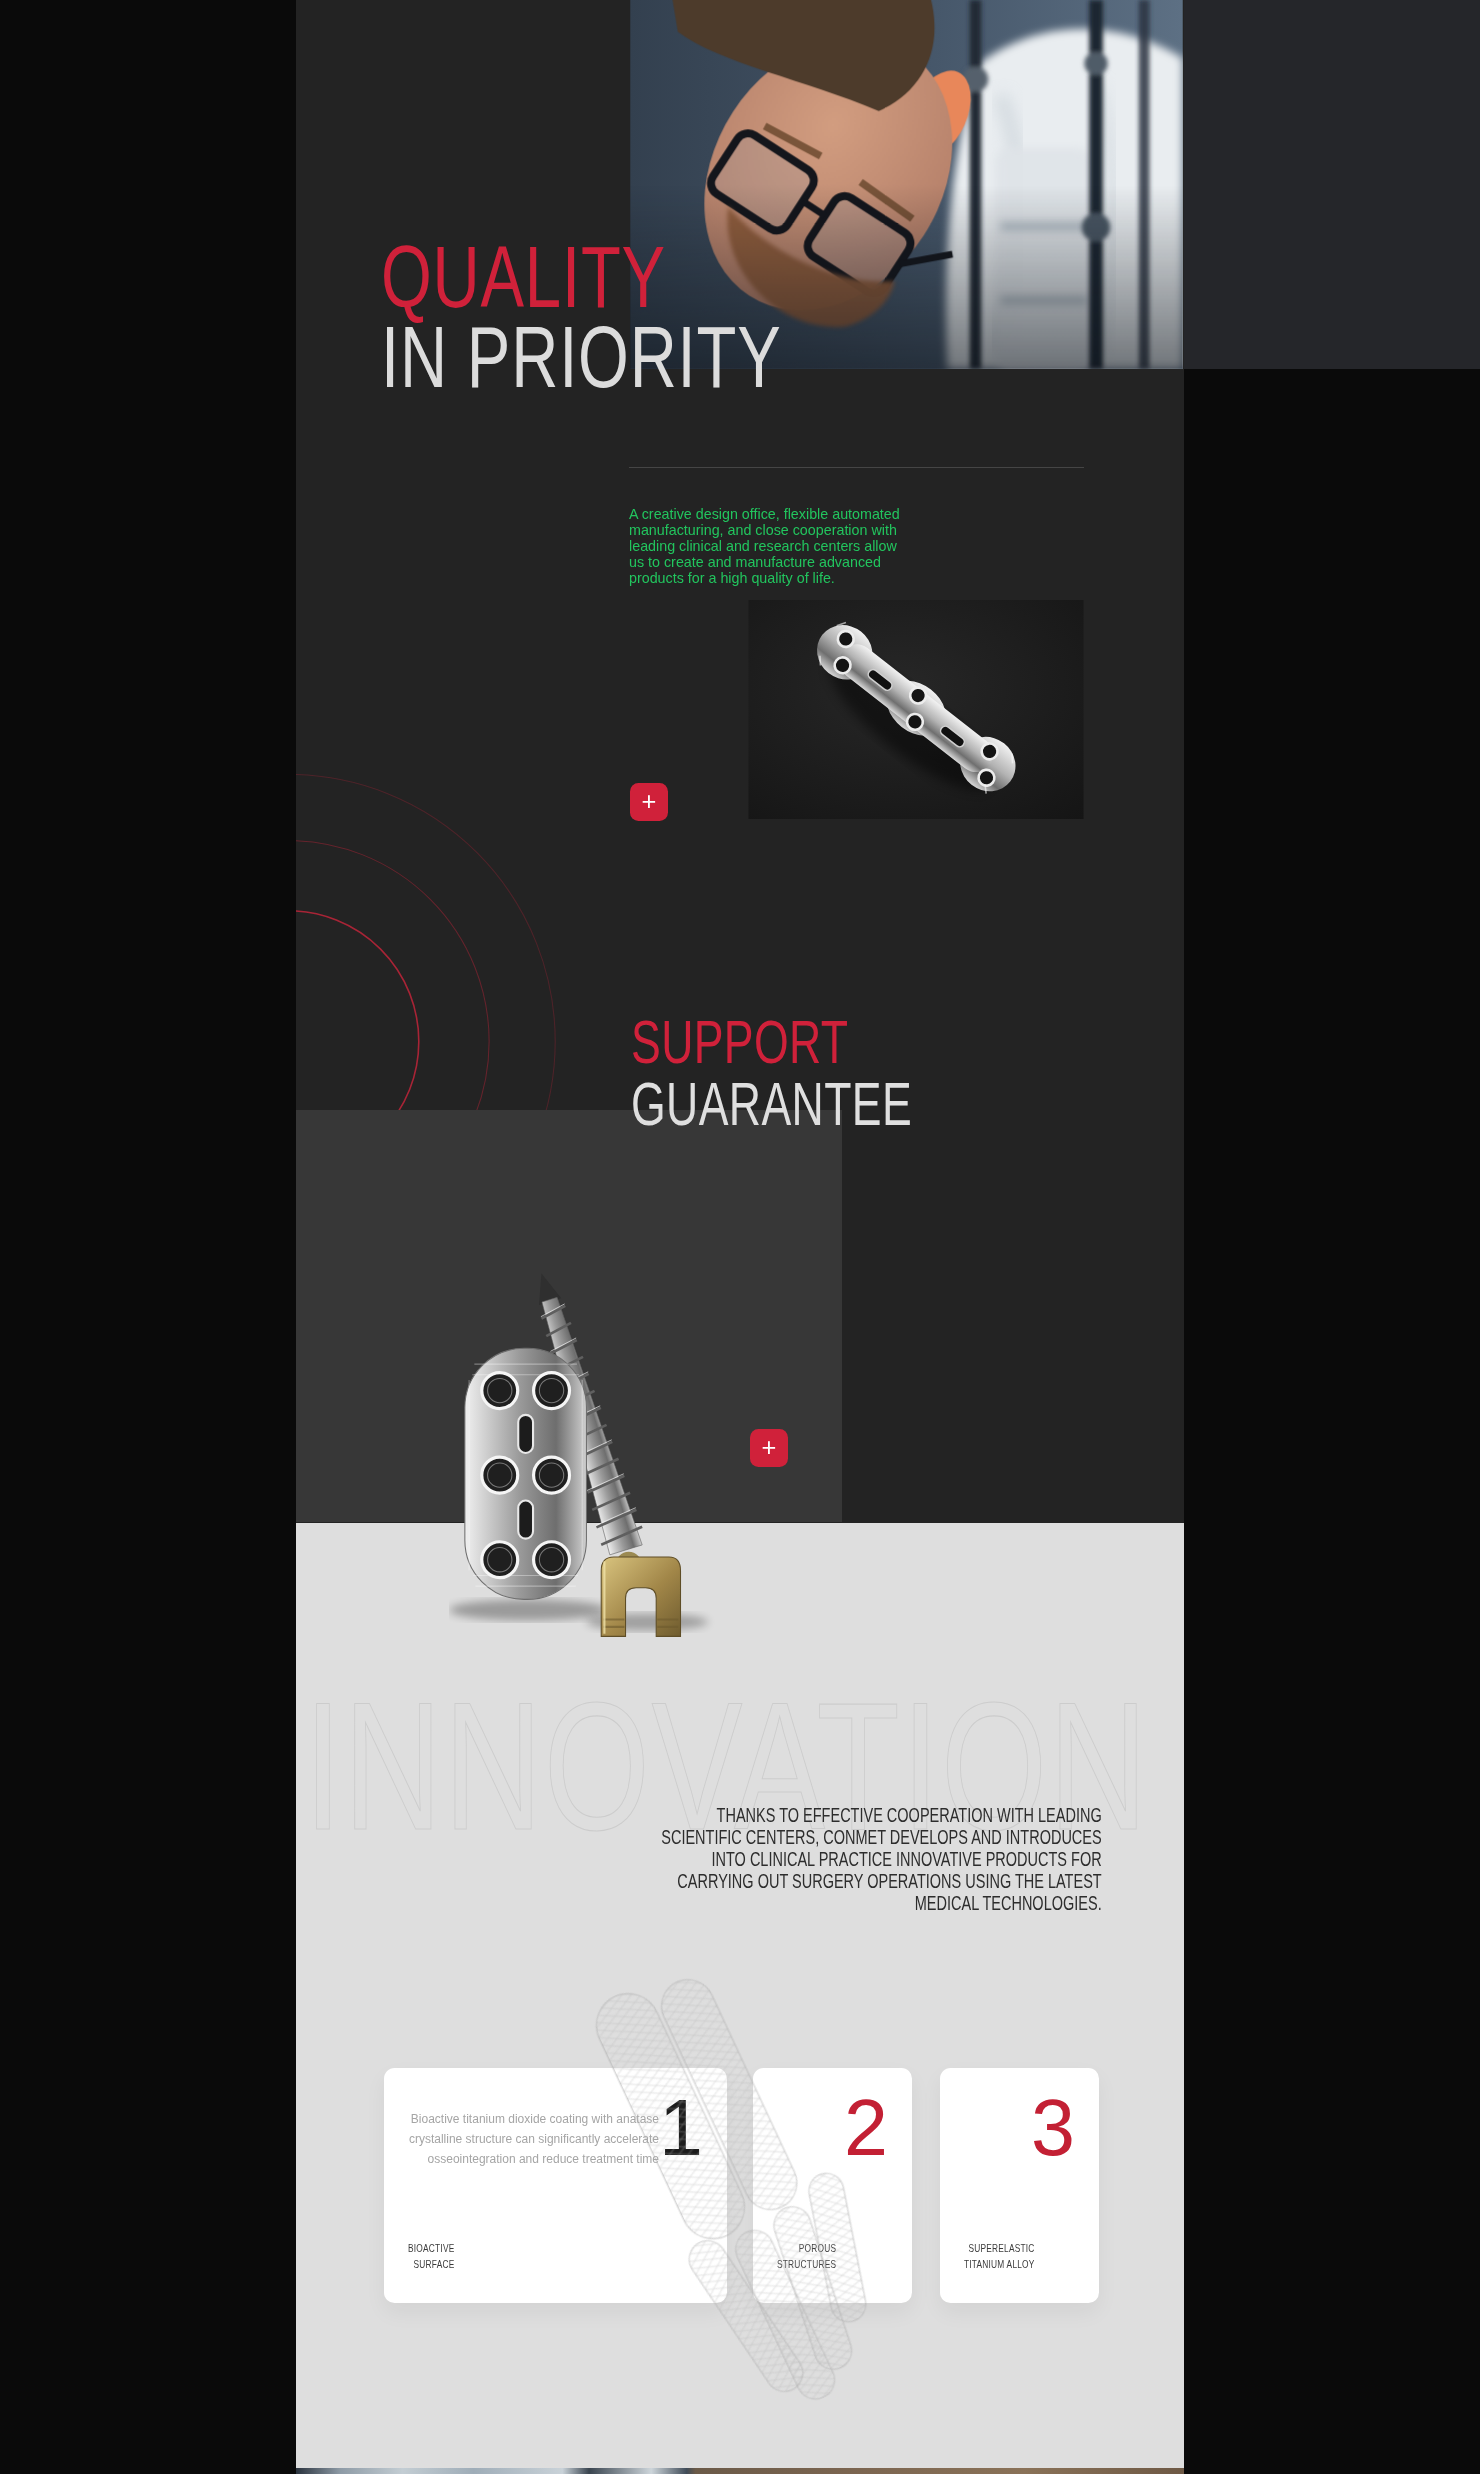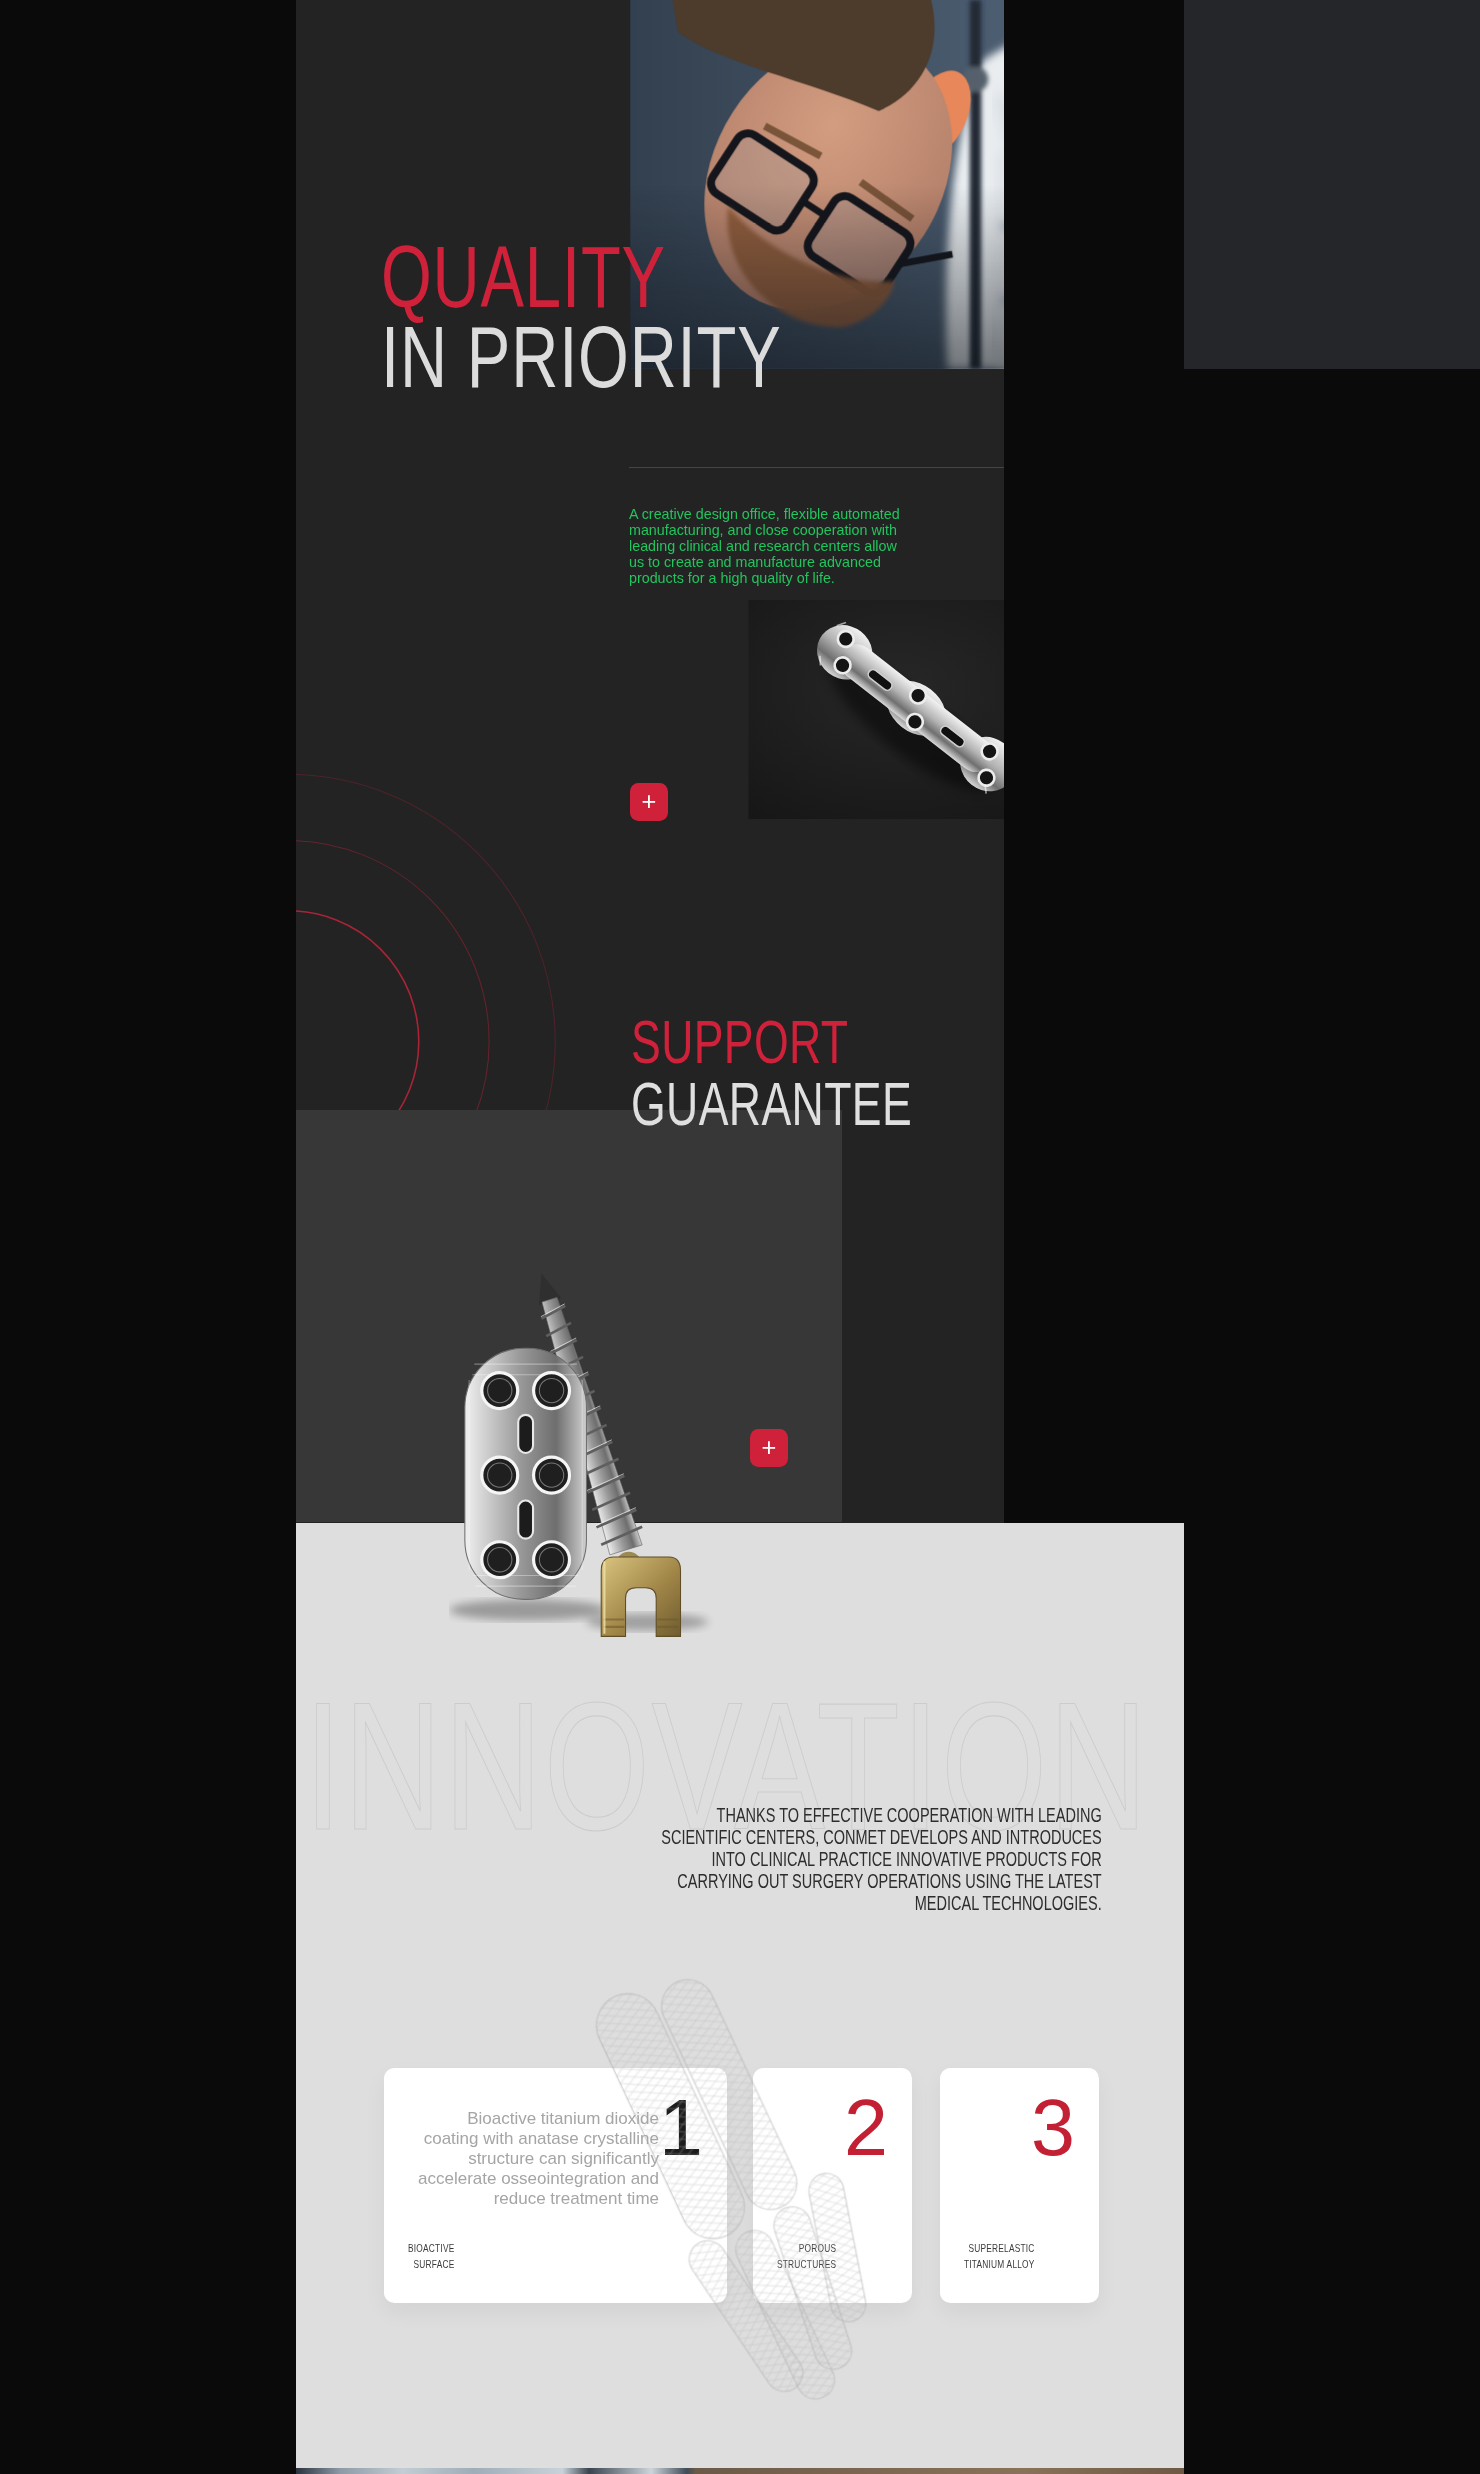--- a/index.html
+++ b/index.html
@@ -1,21 +1,21 @@
 <!DOCTYPE html>
 <html style="font-size:8.5px"><head>
 <meta charset="utf-8">
 <style>
   * { margin:0; padding:0; box-sizing:border-box; }
   html,body { width:1481px; height:2475px; }
   body { position:relative; background:#0a0a0a; font-family:"Liberation Sans", sans-serif; overflow:hidden; }
   .abs { position:absolute; }
 
   
-  .dark-col   { left:296px; top:0; width:708px; height:1523px; background:#232323; overflow:hidden; }
+  .dark-col   { left:296px; top:0; width:888px; height:1523px; background:#232323; overflow:hidden; }
   .hero-band  { left:1184px; top:0; width:296px; height:369px; background:#25262a; }
   .light-col  { left:296px; top:1523px; width:888px; height:945px; background:#dedede; overflow:hidden;text-align:right; }
   .photo-strip{ left:296px; top:2468px; width:888px; height:6.3px;
                 background:linear-gradient(90deg,#2a333e 0%,#8e9ba6 5%,#c3cdd3 12%,#9fadb8 20%,#c9d2d8 30%,#39444f 33%,#cdd5da 40%,#404c58 44%,#6b5a48 45%,#7b6550 62%,#8a7258 82%,#6e5945 100%); }
 
   
   .hero-photo { left:334px; top:0; width:553px; height:369px; }
   .hero-title { left:85px; top:237px; z-index:4; font-size:87px; line-height:80px; font-weight:400; letter-spacing:1.1px; white-space:nowrap; transform:scaleX(.75); transform-origin:left top; }
   .hero-title .l1 { color:#d0213a; }
   .hero-title .l2 { color:#dcdcdc; }
@@ -37,21 +37,21 @@
   .plus-2 { left:750px; top:1429px; z-index:7; }
 
   
   .watermark { left:8px; top:148px; font-size:182px; line-height:1.05; font-weight:400; letter-spacing:2.1px; white-space:nowrap;
                color:transparent; -webkit-text-stroke:1.1px #c7c7c7; transform:scaleX(.75); transform-origin:left top; opacity:.75; }
   .caps-para { left:338px; top:281px; width:632px; font-size:19.6px; line-height:22px; color:#2d2d2d; transform:scaleX(.74); transform-origin:left top; }
   .card { top:545px; height:235px; background:#ffffff; border-radius:10.6px; box-shadow:0 9.5px 21px rgba(0,0,0,.05); }
   .card-1 { left:88px; width:343px; }
   .card-2 { left:457px; width:159px; }
   .card-3 { left:644px; width:159px; }
-  .card-desc { position:absolute; left:24px; top:41px; width:251px; font-size:17px; line-height:20px; color:#a5a5a5; }
+  .card-desc { position:absolute; left:24px; top:41px; width:251px; font-size:12px; line-height:20px; color:#a5a5a5; }
   .card-num { position:absolute; top:20px; right:24px; font-size:79px; line-height:1; font-weight:400; }
   .num-dark { color:#1c1c1c; }
   .num-red  { color:#c32034; }
   .card-label { position:absolute; left:24px; bottom:31px; font-size:11.6px; line-height:16px; color:#3a3a3a; letter-spacing:0.3px;
                 transform:scaleX(.72); transform-origin:left bottom; white-space:nowrap; }
   .wireframe { left:296px; top:412px; width:338px; height:476px; z-index:5; pointer-events:none; }
 </style>
 </head>
 <body>
 

